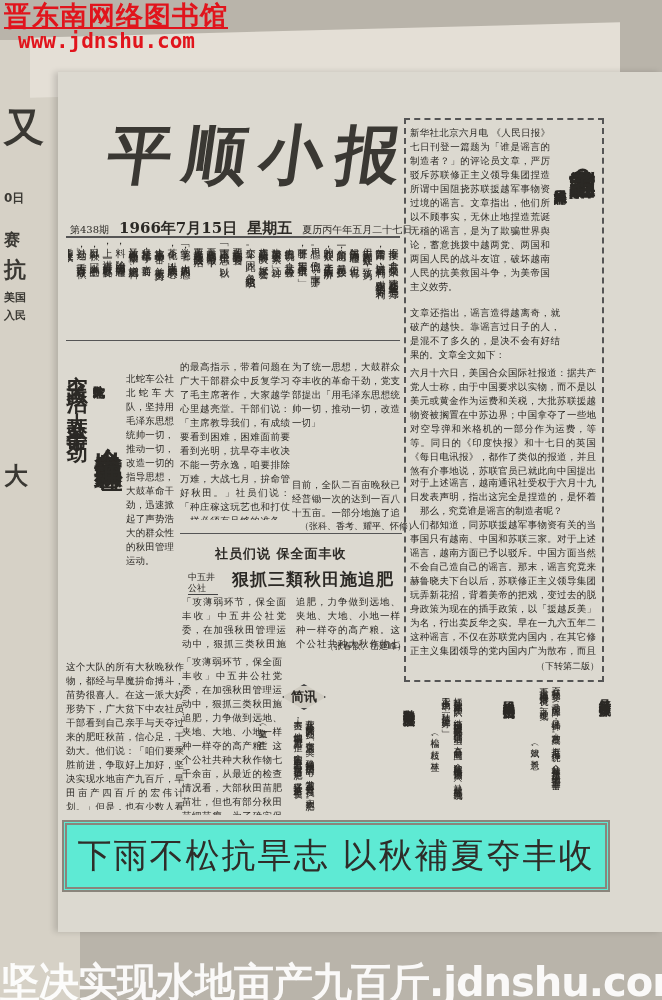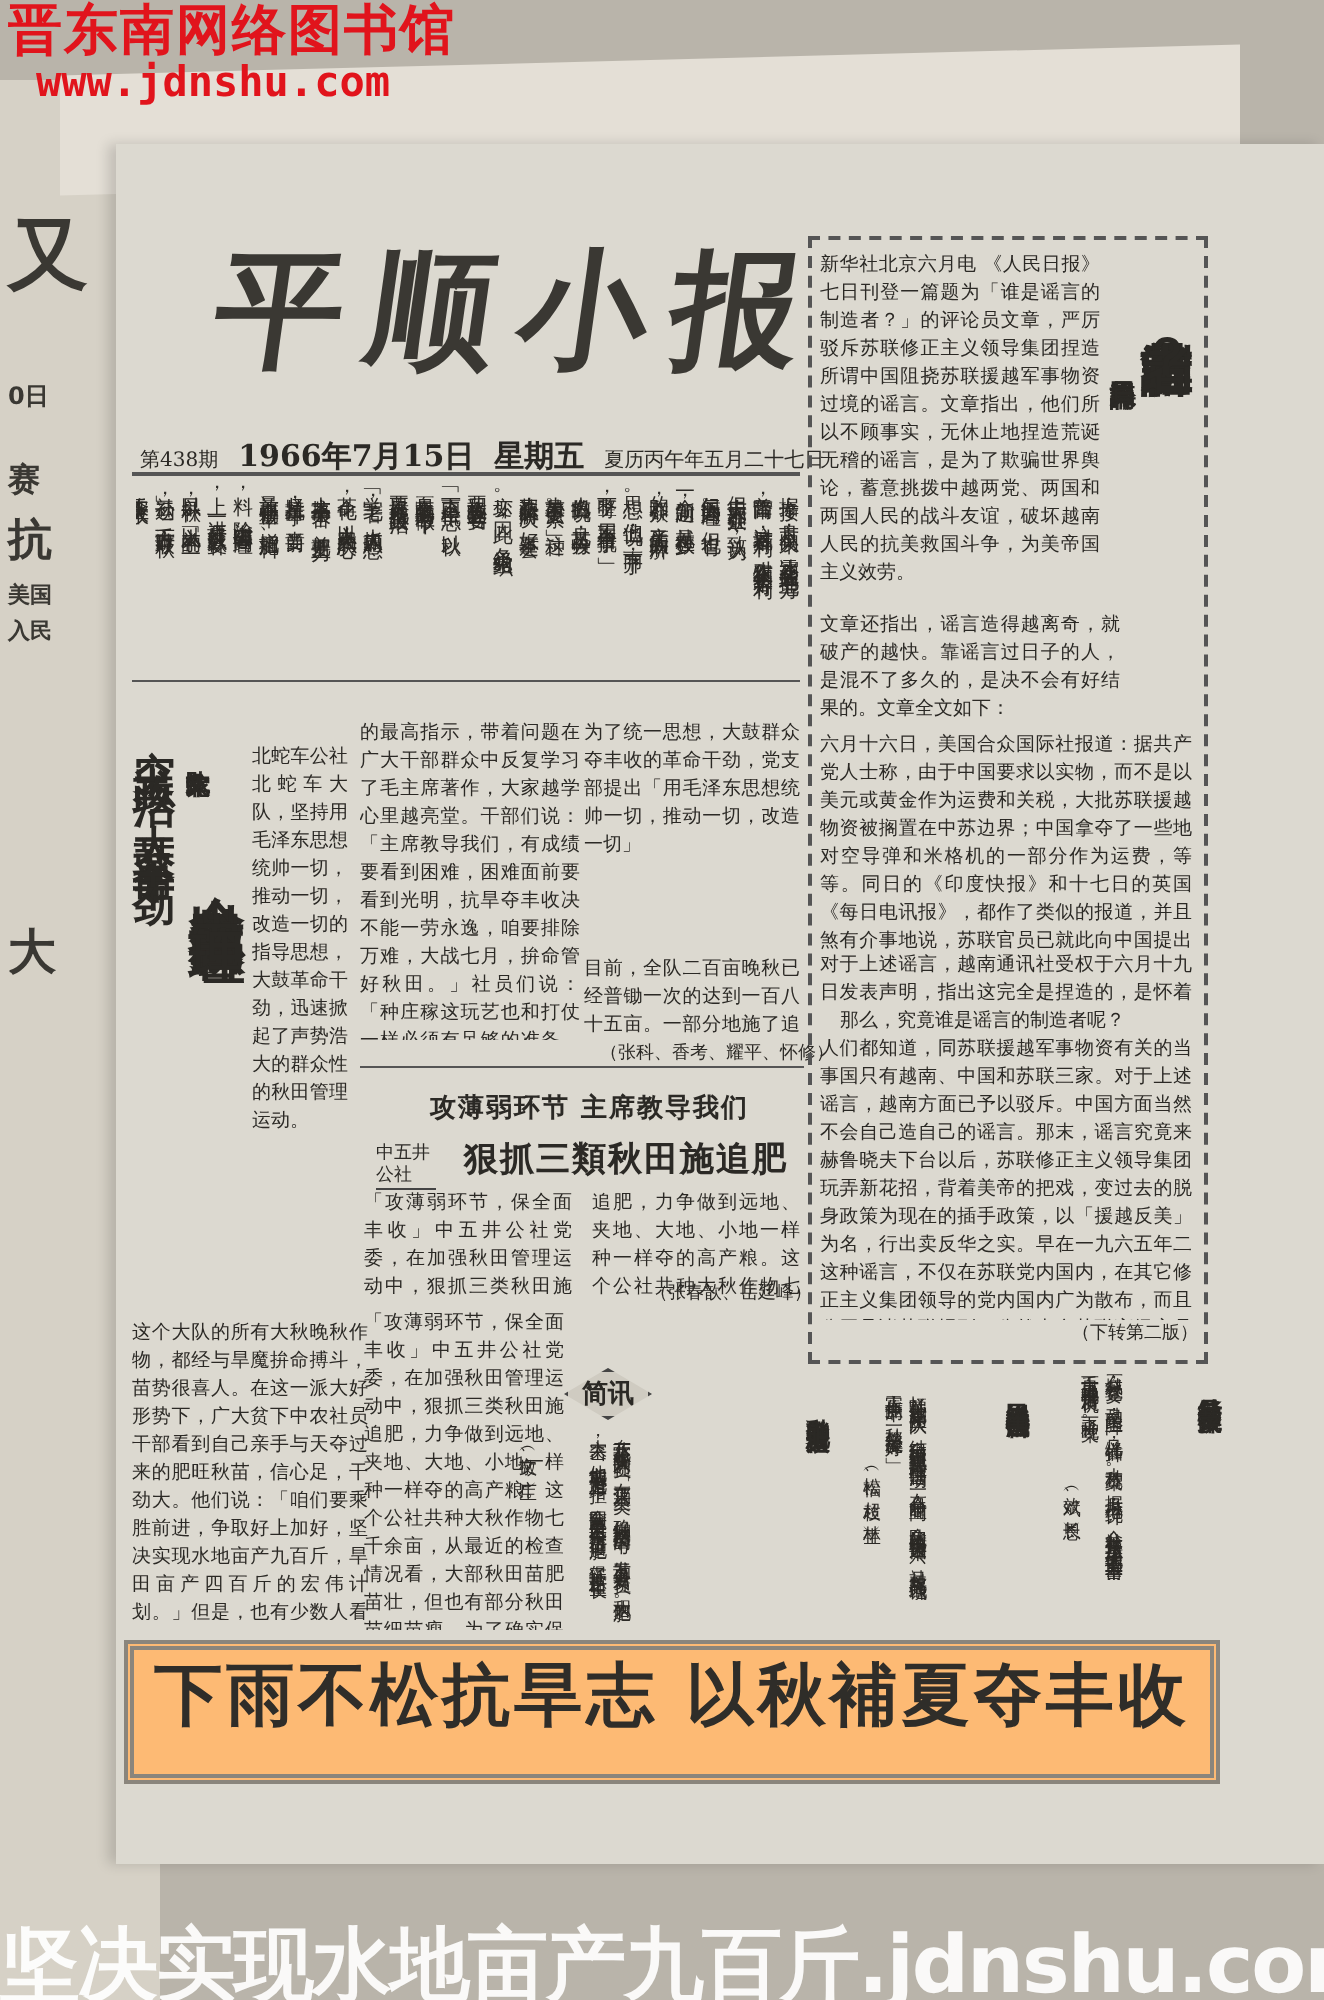--- a/index.html
+++ b/index.html
@@ -5,38 +5,38 @@
   html,body{margin:0;padding:0;}
   body{width:662px;height:1000px;overflow:hidden;position:relative;
     background:#b9b4aa;font-family:"DejaVu Serif",serif;color:#2b2925;}
   .bg-page{position:absolute;left:0;top:40px;width:80px;height:960px;background:#d6d1c6;}
   .bg-text{position:absolute;left:4px;font-family:"DejaVu Sans",sans-serif;font-weight:bold;color:#3a3833;font-size:22px;}
   .fold{position:absolute;left:30px;top:30px;width:590px;height:60px;background:#e4dfd6;transform:skewY(-1.5deg);}
   .paper{position:absolute;left:58px;top:72px;width:604px;height:860px;background:#dcd9d0;
     box-shadow:-4px 0 6px rgba(0,0,0,.15);}
   .watermark-top{position:absolute;left:4px;top:2px;color:#e1141c;font-weight:bold;
     font-family:"DejaVu Sans",sans-serif;line-height:1.05;z-index:10;}
-  .watermark-top .cn{font-size:27px;letter-spacing:1px;}
+  .watermark-top .cn{font-size:27px;letter-spacing:1px;text-decoration:underline;}
   .watermark-top .url{font-size:21px;padding-left:14px;font-family:"DejaVu Sans Mono",monospace;}
   .watermark-bottom{position:absolute;left:0;top:955px;width:662px;height:45px;
     color:rgba(255,255,255,.92);font-size:40px;font-weight:bold;font-family:"DejaVu Sans",sans-serif;
     white-space:nowrap;z-index:10;letter-spacing:-1px;}
   .masthead{position:absolute;left:108px;top:112px;font-size:64px;font-weight:bold;letter-spacing:12px;
     color:#3a3833;font-family:"DejaVu Serif",serif;transform:skewX(-8deg);}
   .dateline{position:absolute;left:70px;top:219px;width:330px;font-size:10px;display:flex;gap:10px;
     white-space:nowrap;align-items:baseline;}
   .dateline .big{font-size:15px;font-weight:bold;}
   .rule{position:absolute;background:#555;}
   .vcol{writing-mode:vertical-rl;font-size:10px;line-height:13px;letter-spacing:1px;}
   .hcol{font-size:9.5px;line-height:14px;text-align:justify;}
   .box{position:absolute;border:2px dashed #555;}
   .headline-v{writing-mode:vertical-rl;font-weight:bold;}
   .banner{position:absolute;left:62px;top:820px;width:538px;height:62px;border:5px solid #8a857c;
-    border-style:double;display:flex;justify-content:center;font-size:34px;font-weight:bold;
-    letter-spacing:2px;font-family:"DejaVu Sans",sans-serif;color:#2f2d29;background:#fdba74;}
+    border-style:double;display:flex;align-items:center;justify-content:center;font-size:34px;font-weight:normal;
+    letter-spacing:2px;font-family:"DejaVu Sans",sans-serif;color:#2f2d29;background:#5eead4;}
   .diamond{position:absolute;width:40px;height:22px;border:2px solid #444;transform:rotate(0deg);
     display:flex;align-items:center;justify-content:center;font-size:13px;font-weight:bold;
     clip-path:polygon(50% 0,100% 50%,50% 100%,0 50%);background:#cfcbc1;}
   .paren{font-size:9px;}
 </style>
 </head>
 <body>
 
 <div class="bg-page">
   <div class="bg-text" style="top:60px;font-size:40px;">又</div>
@@ -99,21 +99,21 @@
 <div class="headline-v" style="position:absolute;left:92px;top:376px;font-size:12px;line-height:14px;height:50px;">北蛇车大队</div>
 <div class="headline-v" style="position:absolute;left:92px;top:425px;font-size:28px;line-height:32px;letter-spacing:2px;height:260px;">全力以赴大搞秋田管理</div>
 <div class="hcol" style="position:absolute;left:126px;top:372px;width:48px;height:300px;overflow:hidden;">北蛇车公社北蛇车大队，坚持用毛泽东思想统帅一切，推动一切，改造一切的指导思想，大鼓革命干劲，迅速掀起了声势浩大的群众性的秋田管理运动。</div>
 <div class="hcol" style="position:absolute;left:66px;top:660px;width:118px;height:150px;overflow:hidden;">这个大队的所有大秋晚秋作物，都经与旱魔拚命搏斗，苗势很喜人。在这一派大好形势下，广大贫下中农社员干部看到自己亲手与天夺过来的肥旺秋苗，信心足，干劲大。他们说：「咱们要乘胜前进，争取好上加好，坚决实现水地亩产九百斤，旱田亩产四百斤的宏伟计划。」但是，也有少数人看到雨后茁壮的晚秋，自满麻痹，解除了抗旱夺丰收的思想武装。说法是「庄稼底肥大，不施追肥也不怕。」</div>
 <div class="hcol" style="position:absolute;left:180px;top:360px;width:110px;height:160px;overflow:hidden;">的最高指示，带着问题在广大干部群众中反复学习了毛主席著作，大家越学心里越亮堂。干部们说：「主席教导我们，有成绩要看到困难，困难面前要看到光明，抗旱夺丰收决不能一劳永逸，咱要排除万难，大战七月，拚命管好秋田。」社员们说：「种庄稼这玩艺也和打仗一样必须有足够的准备，做好儿道战斗努力！」于是一个以追、锄、除虫为中心的秋田管理群众运动，迅速铺展到全队。每天投是数月奋战田间的男女社员达到了百分之九十五以上。大队长陈毛孩，第一生产队长许伏枝，为了不违农时完成追肥任务，一马当先，红着大旗冲锋在前。社员们说：「干部能破难关，我们更要拚命干。」</div>
 <div class="hcol" style="position:absolute;left:292px;top:360px;width:108px;height:120px;overflow:hidden;">为了统一思想，大鼓群众夺丰收的革命干劲，党支部提出「用毛泽东思想统帅一切，推动一切，改造一切」</div>
 <div class="hcol" style="position:absolute;left:292px;top:478px;width:108px;height:42px;overflow:hidden;">目前，全队二百亩晚秋已经普锄一次的达到一百八十五亩。一部分地施了追肥，大秋晚秋长势齐全，苗壮苗肥，苗壮可爱。</div>
 <div class="paren" style="position:absolute;left:300px;top:520px;">（张科、香考、耀平、怀修）</div>
 <div class="rule" style="left:180px;top:533px;width:222px;height:1px;"></div>
 
-<div style="position:absolute;left:215px;top:545px;font-size:13px;font-weight:bold;letter-spacing:1px;">攻薄弱环节 主席教导我们</div>
+<div style="position:absolute;left:215px;top:545px;font-size:13px;font-weight:bold;letter-spacing:1px;">社员们说 保全面丰收</div>
 <div style="position:absolute;left:188px;top:572px;width:30px;font-size:9px;line-height:11px;border-bottom:1px solid #444;">中五井公社</div>
 <div style="position:absolute;left:232px;top:568px;font-size:17px;font-weight:bold;letter-spacing:1px;">狠抓三類秋田施追肥</div>
 <div class="hcol" style="position:absolute;left:182px;top:595px;width:218px;height:60px;overflow:hidden;column-count:2;column-gap:10px;">「攻薄弱环节，保全面丰收」中五井公社党委，在加强秋田管理运动中，狠抓三类秋田施追肥，力争做到远地、夹地、大地、小地一样种一样夺的高产粮。这个公社共种大秋作物七千余亩，从最近的检查情况看，大部秋田苗肥苗壮，但也有部分秋田苗细苗瘦。为了确实保证夺得秋季农业生产全面丰收，公社党委在扎扎实实加强大地好地秋田管理的同时，对一些远地、薄地小坡地的三类秋苗，发动队队组织专业队伍，广挖肥源，边积边追，突击三类秋田施追肥。据最近五天时间统计，全社共积各种追肥十七万四千担，为四百余亩三类大秋和三千三百亩复播晚田每亩备下追肥五十担，现已全部施了追肥。</div>
 <div class="hcol" style="position:absolute;left:182px;top:655px;width:100px;height:160px;overflow:hidden;">「攻薄弱环节，保全面丰收」中五井公社党委，在加强秋田管理运动中，狠抓三类秋田施追肥，力争做到远地、夹地、大地、小地一样种一样夺的高产粮。这个公社共种大秋作物七千余亩，从最近的检查情况看，大部秋田苗肥苗壮，但也有部分秋田苗细苗瘦。为了确实保证夺得秋季农业生产全面丰收，公社党委在扎扎实实加强大地好地秋田管理的同时，对一些远地、薄地小坡地的三类秋苗，发动队队组织专业队伍，广挖肥源，边积边追，突击三类秋田施追肥。据最近五天时间统计，全社共积各种追肥十七万四千担，为四百余亩三类大秋和三千三百亩复播晚田每亩备下追肥五十担，现已全部施了追肥。</div>
 <div class="paren" style="position:absolute;left:325px;top:640px;text-align:right;">（张春歆、岳廷峰）</div>
 
 <div class="box" style="left:404px;top:118px;width:196px;height:560px;"></div>
 <div class="hcol" style="position:absolute;left:410px;top:126px;width:140px;height:180px;overflow:hidden;">新华社北京六月电 《人民日报》七日刊登一篇题为「谁是谣言的制造者？」的评论员文章，严厉驳斥苏联修正主义领导集团捏造所谓中国阻挠苏联援越军事物资过境的谣言。文章指出，他们所以不顾事实，无休止地捏造荒诞无稽的谣言，是为了欺骗世界舆论，蓄意挑拨中越两党、两国和两国人民的战斗友谊，破坏越南人民的抗美救国斗争，为美帝国主义效劳。</div>
 <div class="headline-v" style="position:absolute;left:568px;top:150px;font-size:26px;line-height:30px;height:190px;">誰是謠言的制造者？</div>
 <div class="headline-v" style="position:absolute;left:553px;top:180px;font-size:13px;line-height:15px;height:120px;">人民日報評論員</div>

